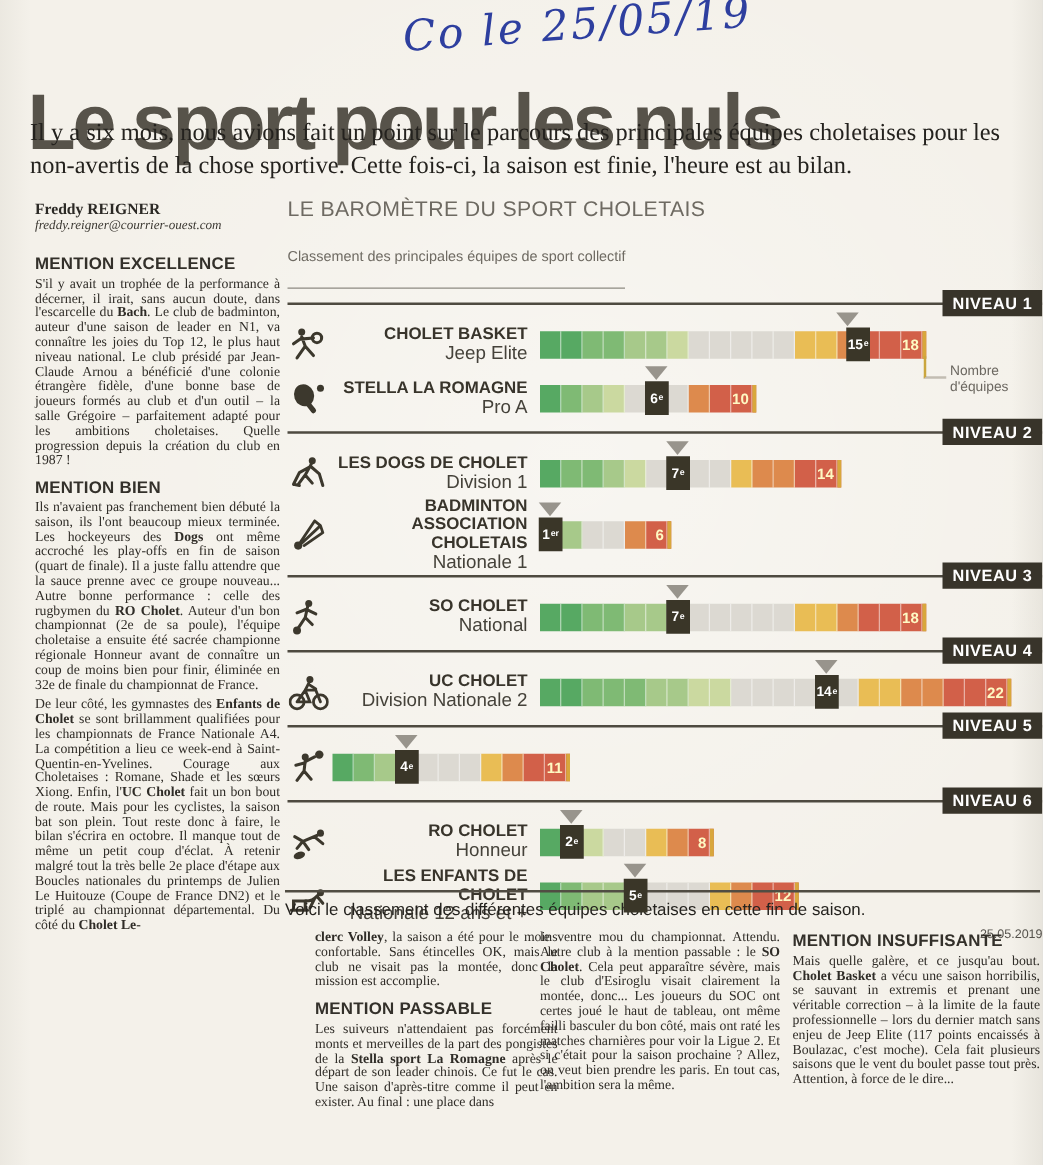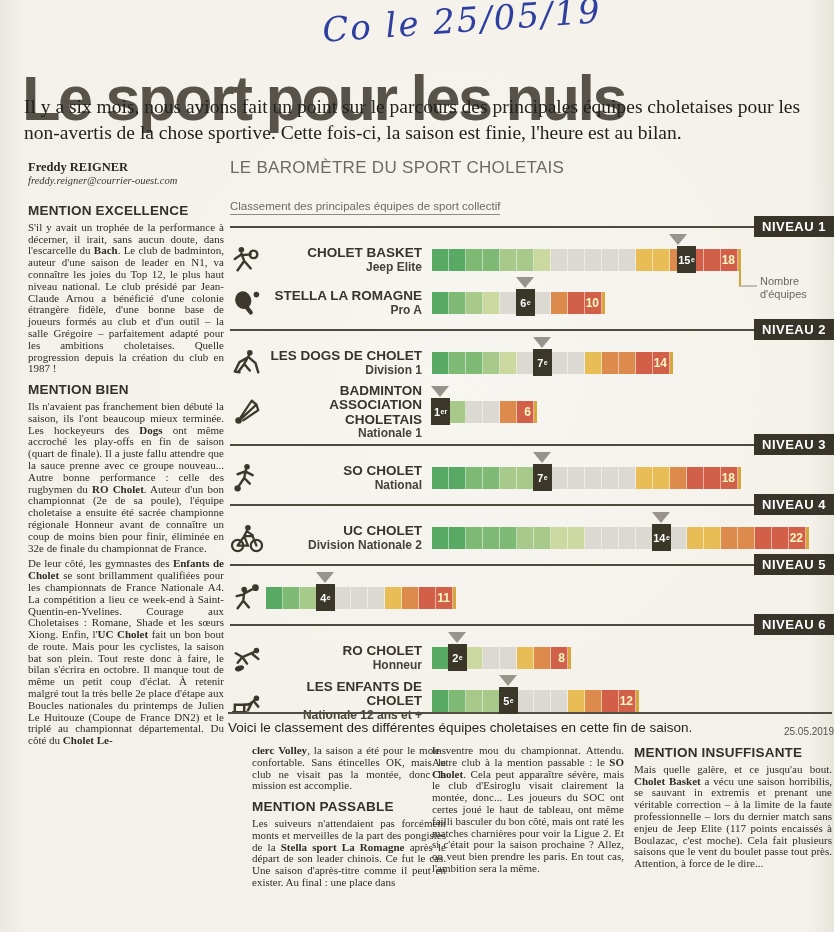--- a/index.html
+++ b/index.html
@@ -25,32 +25,32 @@
   .col3{left:432px;top:745px;width:192px;}
   .col4{left:634px;top:745px;width:198px;}
   h3.mention{font-family:"Liberation Sans",sans-serif;font-weight:bold;font-size:13.5px;
         color:#33302a;margin:9px 0 5px 0;letter-spacing:.2px;white-space:nowrap;}
   .col h3.mention:first-child{margin-top:2px;}
   p.body{margin:0 0 4px 0;text-align:justify;color:#2f2c27;}
   
   .chart{position:absolute;left:230px;top:158px;width:604px;}
   .chart-title{font-family:"Liberation Sans",sans-serif;font-size:17px;color:#6e6a62;letter-spacing:.3px;}
   .chart-sub{display:inline-block;font-family:"Liberation Sans",sans-serif;font-size:11.5px;color:#6e6a62;
-        border-bottom:1.5px solid #8d8a82;padding-bottom:2px;margin-top:3px;}
+        border-bottom:1.5px solid #8d8a82;padding-bottom:18px;margin-top:3px;}
   .levels{margin-top:11px;}
   .level{position:relative;border-top:2px solid #4e4a40;padding-top:12px;margin-bottom:6px;}
   .badge{position:absolute;right:0;top:-12px;background:#38342a;color:#ffffff;
         font-family:"Liberation Sans",sans-serif;font-weight:bold;font-size:13px;
         padding:3px 8px;letter-spacing:.5px;white-space:nowrap;}
   .trow{display:flex;align-items:center;height:40px;margin-bottom:3px;position:relative;}
   .trow.tall{height:52px;}
   .ticon{flex:0 0 34px;display:flex;justify-content:center;align-items:center;}
   .tlabel{flex:0 0 158px;text-align:right;padding-right:8px;font-family:"Liberation Sans",sans-serif;}
   .tname{font-weight:bold;font-size:13.5px;line-height:1.08;color:#38342b;}
-  .tdiv{font-size:12px;color:#45423a;line-height:1.1;font-weight:bold;}
+  .tdiv{font-size:15px;color:#45423a;line-height:1.1;}
   .tbar{position:relative;display:flex;height:22px;margin-left:2px;}
   .seg{width:17px;height:22px;box-shadow:inset -1px 0 0 rgba(255,255,255,.5);}
   .seg.last{border-right:3px solid #d8a73c;position:relative;}
   .total{position:absolute;right:3px;top:4px;font-family:"Liberation Sans",sans-serif;
         font-weight:bold;font-size:12px;color:#fef9c3;}
   .marker{position:absolute;top:-3px;width:19px;height:27px;background:#3a3628;color:#fff;
         font-family:"Liberation Sans",sans-serif;font-weight:bold;font-size:11px;
         display:flex;align-items:center;justify-content:center;z-index:2;}
   .marker sup{font-size:7px;line-height:0;margin-left:.5px;}
   .tri{position:absolute;top:-15px;width:0;height:0;z-index:1;

